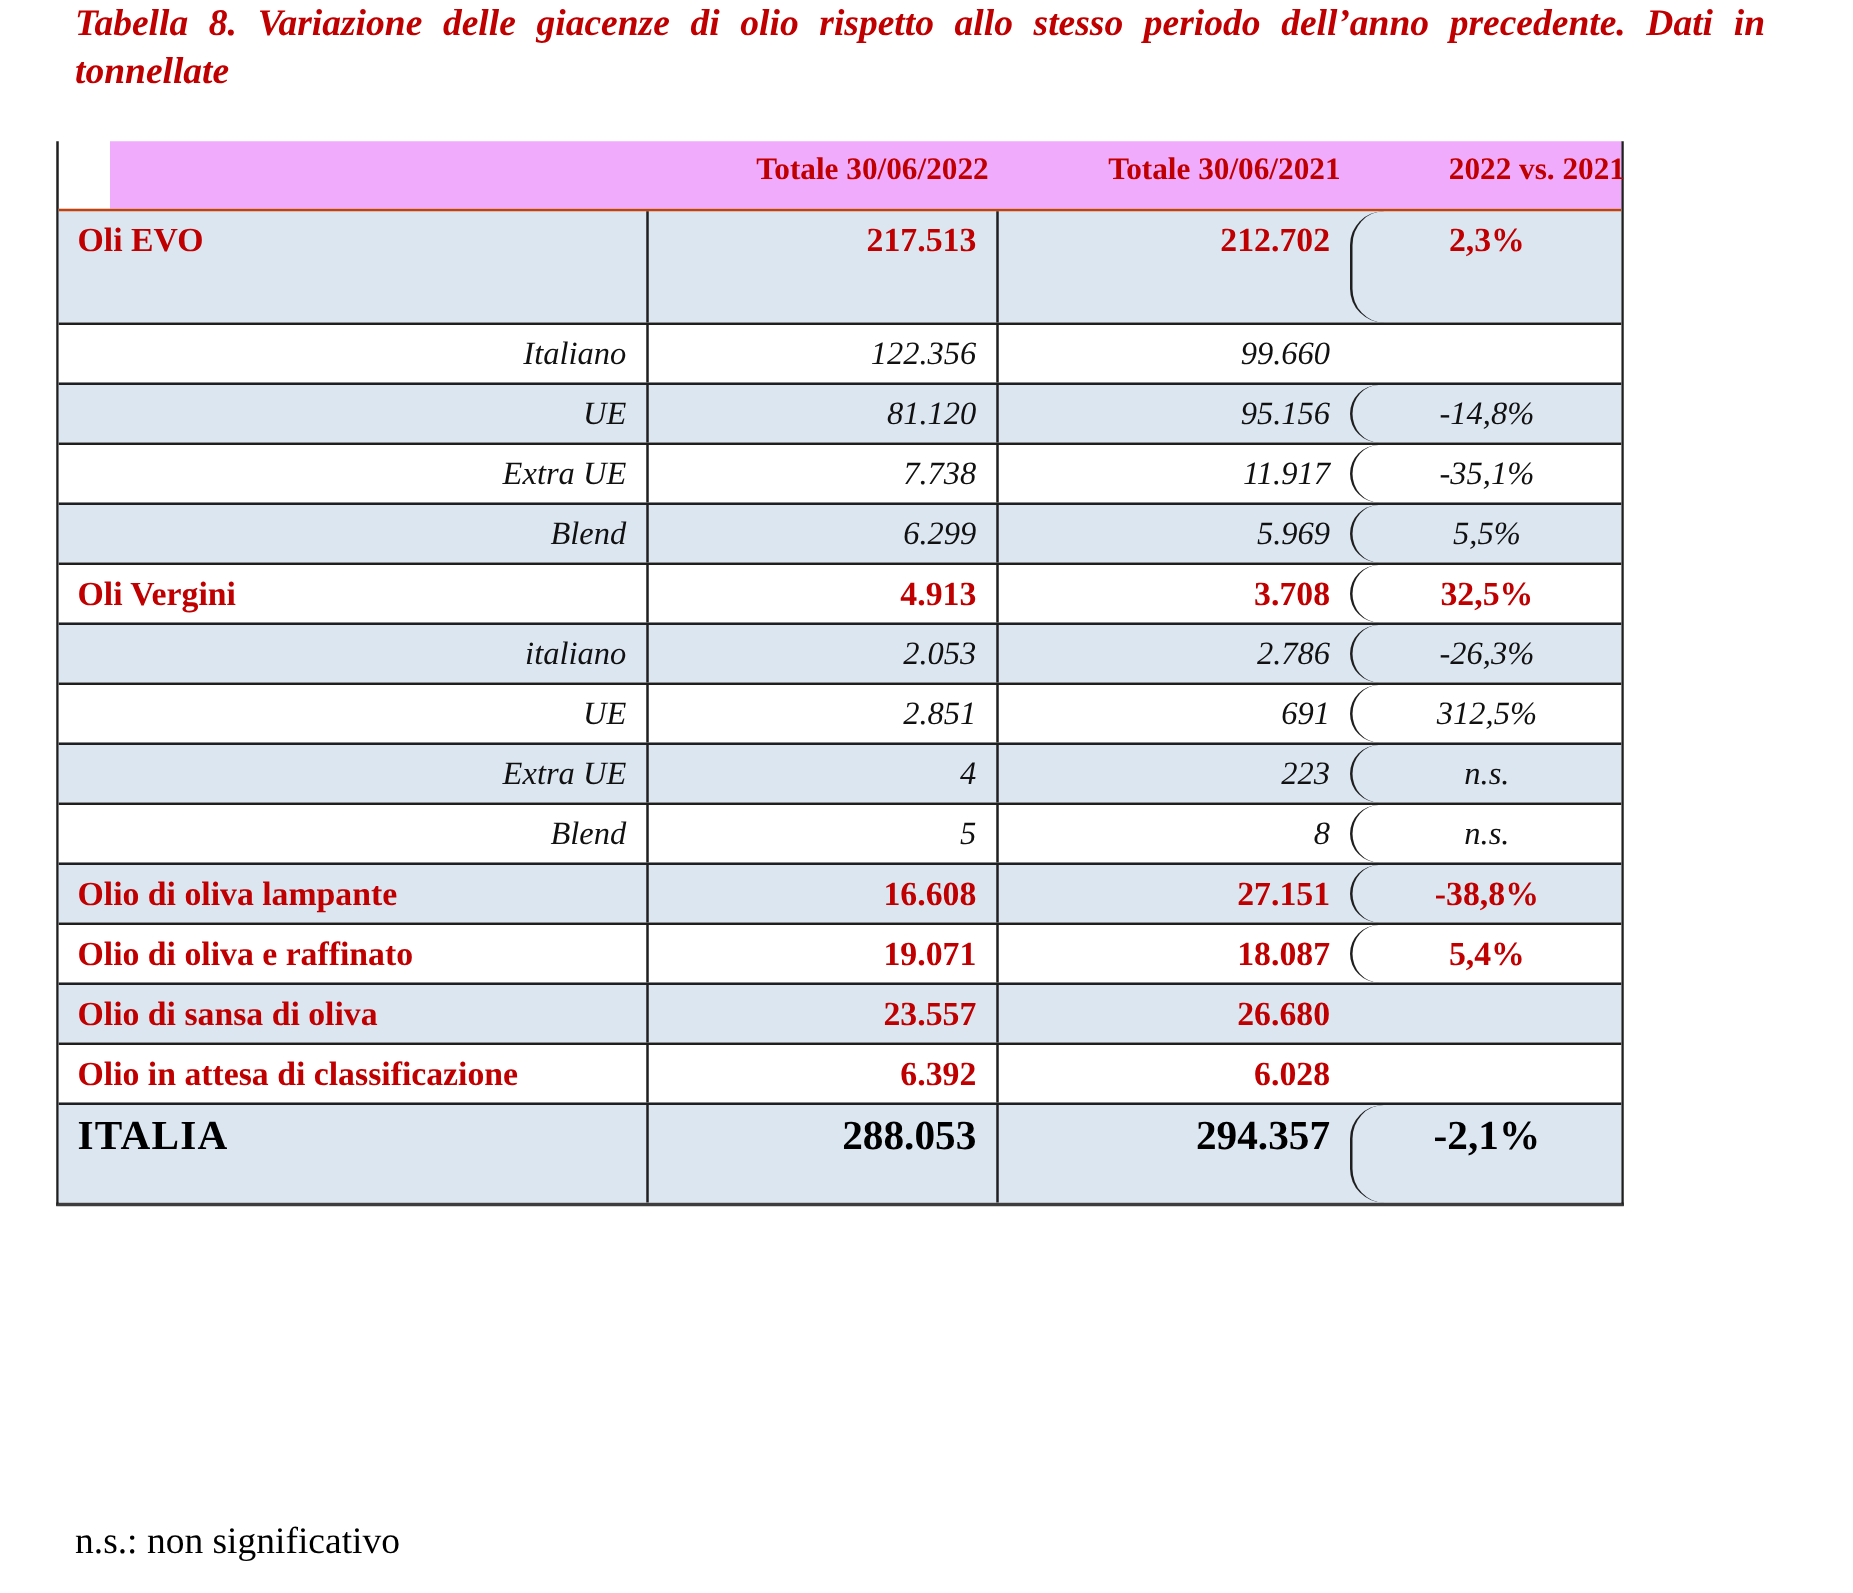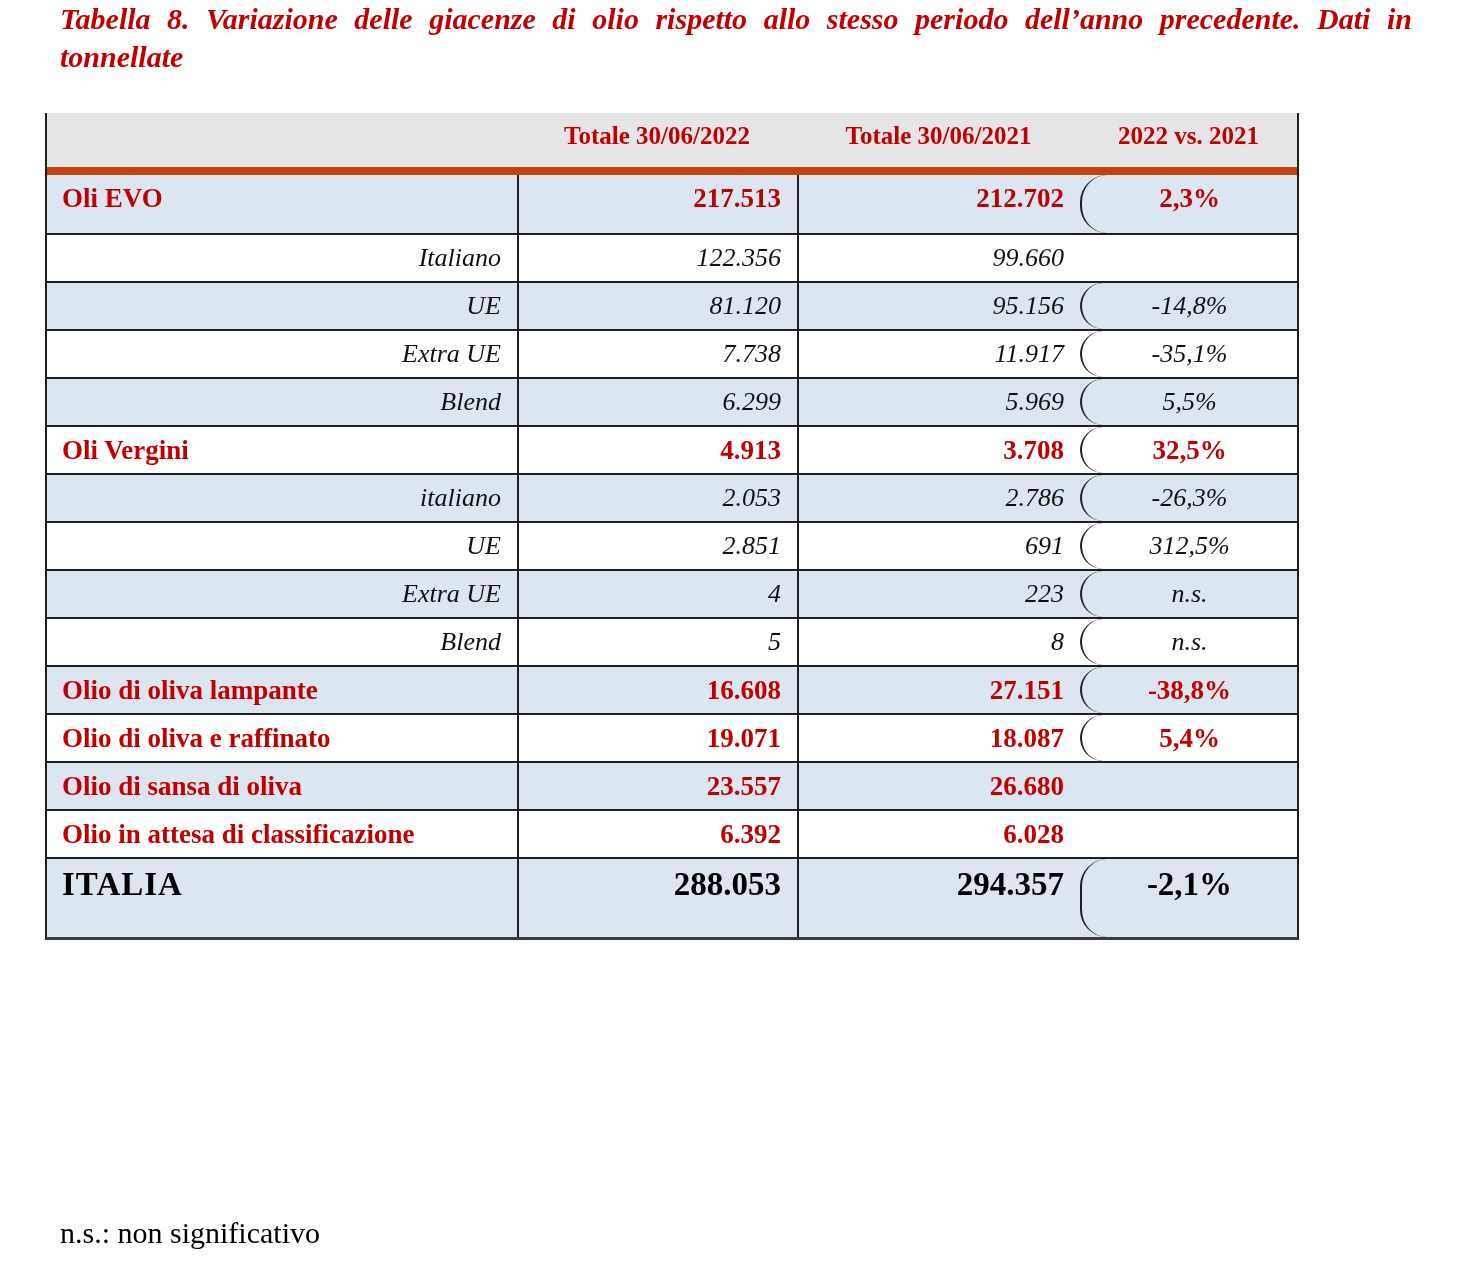--- a/index.html
+++ b/index.html
@@ -35,43 +35,44 @@
     top: 113px;
     width: 1250px;
     border-left: 2px solid #1f1f1f;
     border-right: 2px solid #1f1f1f;
     border-bottom: 3px solid #3d3d3d;
   }
   .thead {
     display: grid;
     grid-template-columns: 470px 280px 283px 217px;
     height: 54px;
-    background: #e5e5e5;
+    background: #f0abfc;
+    margin-left: 41px;
   }
   .th {
     box-sizing: border-box;
     padding-top: 9px;
     color: #c00000;
     font-weight: bold;
     font-size: 25px;
     text-align: center;
     white-space: nowrap;
   }
   .row {
     display: grid;
     grid-template-columns: 470px 280px 283px 217px;
     height: 48px;
     box-sizing: border-box;
     border-top: 2px solid #1f1f1f;
     background: #ffffff;
   }
   .row.shade { background: #dce6f1; }
   #tbody .row:first-child {
-    border-top: 8px solid #c2410c;
-    height: 66px;
+    border-top: 2px solid #c2410c;
+    height: 91px;
   }
   .row.total { height: 80px; }
   .cell {
     box-sizing: border-box;
     padding-top: 8px;
     font-size: 27px;
     color: #111111;
     white-space: nowrap;
     overflow: hidden;
   }

